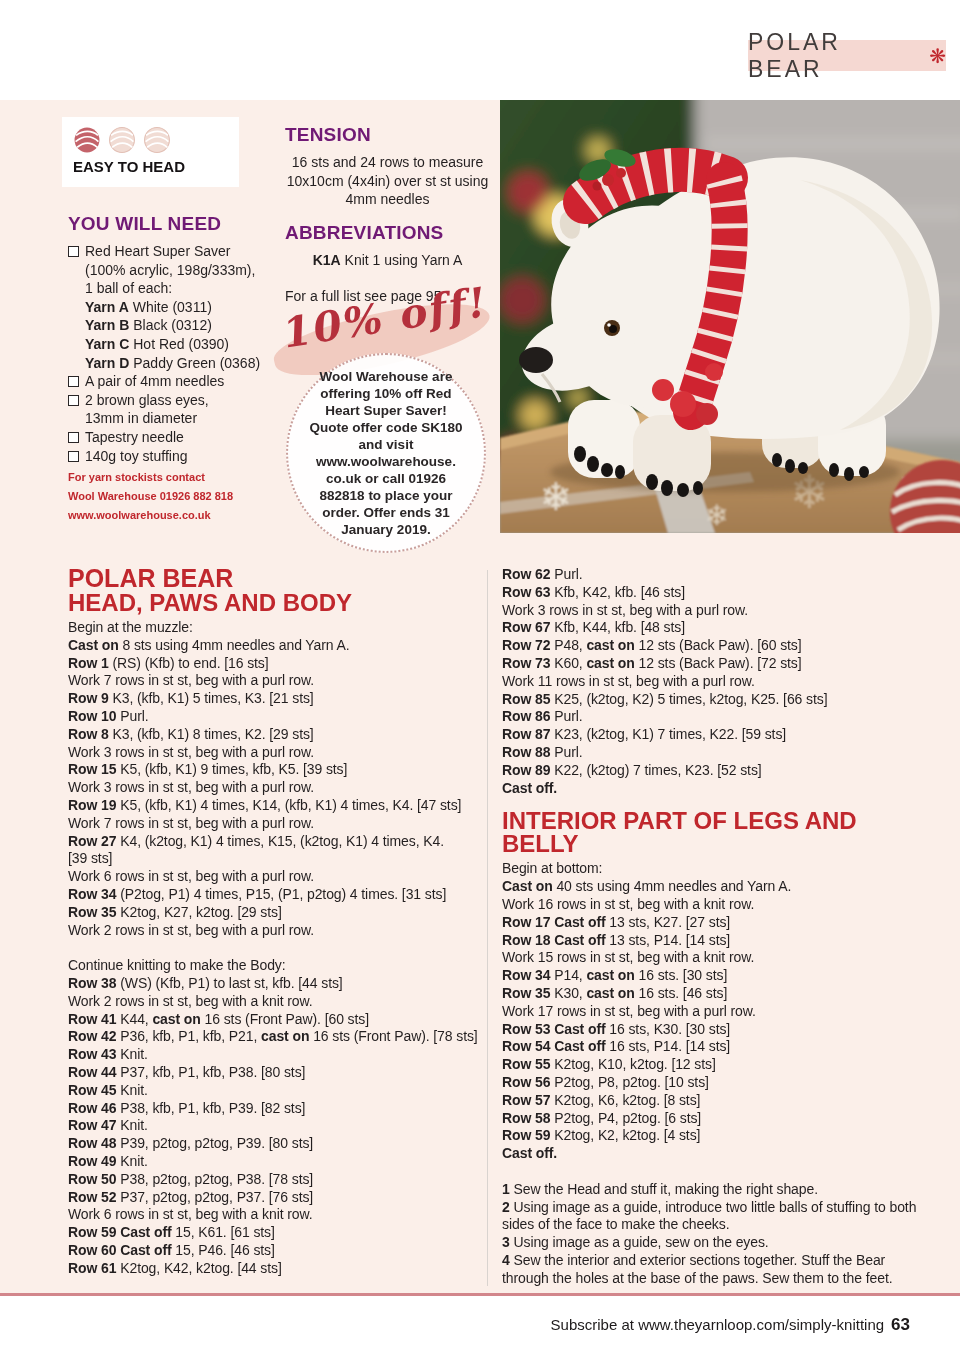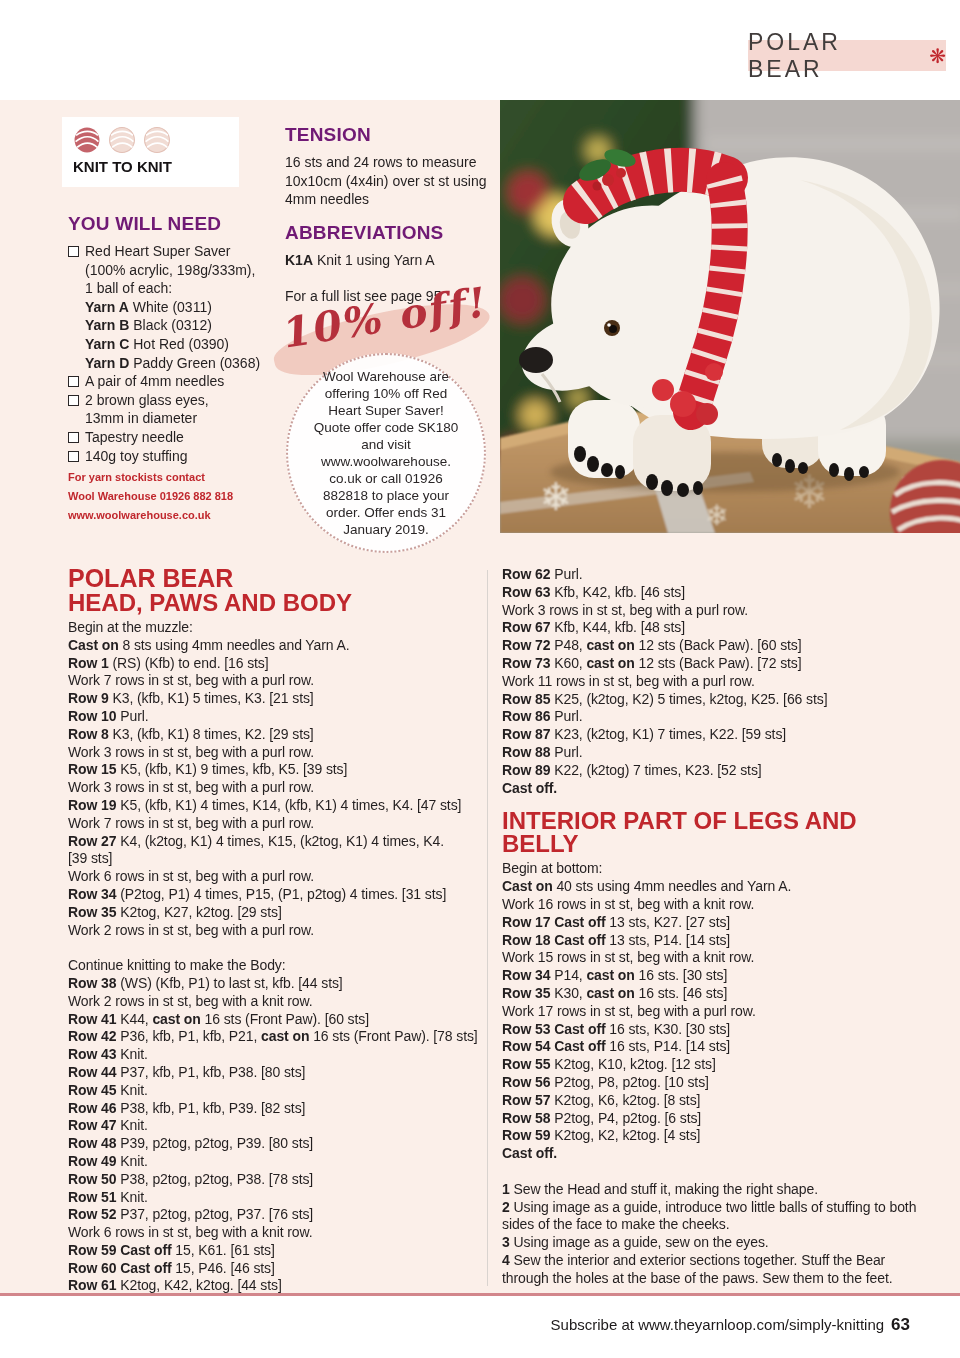--- a/index.html
+++ b/index.html
@@ -18,33 +18,33 @@
   .badge-label{font-weight:bold;font-size:15px;color:#151214;}
   
   .ywn{position:absolute;left:68px;top:213px;width:220px;}
   .col-h{color:#701a75;font-weight:bold;font-size:19px;margin:0 0 7px;letter-spacing:.2px;}
   .ywn-item{font-size:14px;line-height:18.6px;position:relative;padding-left:17px;}
   .ywn-item .cbox{position:absolute;left:0;top:4px;width:9px;height:9px;border:1.6px solid #2a2627;background:#fff;}
   .contact{margin-top:3px;font-weight:bold;color:#c0272d;font-size:11px;line-height:19px;}
   .b{font-weight:bold;}
   
   .midcol{position:absolute;left:285px;top:124px;width:205px;}
-  .mid-line{font-size:14px;line-height:18.6px;}
+  .mid-line{font-size:14px;line-height:18.6px;text-align:center;}
   .abbr-h{margin-top:13px;}
   .note{margin-top:19px;font-size:14px;}
   
   .offer{position:absolute;left:278px;top:293px;width:212px;height:228px;}
   .brush{position:absolute;left:-6px;top:20px;width:220px;height:52px;background:#efc4b8;
          border-radius:45% 55% 50% 50%;transform:rotate(-13deg);opacity:.85;}
   .script{position:absolute;left:4px;top:0px;width:215px;font-family:"DejaVu Serif",serif;
           font-style:italic;font-weight:bold;font-size:41px;color:#b5303c;transform:rotate(-9deg);letter-spacing:2px;}
   .offer-circle{position:absolute;left:8px;top:60px;width:154px;height:154px;padding:21px;
           border:2px dotted #c99f9b;border-radius:50%;background:rgba(255,255,255,.93);
           display:flex;align-items:center;justify-content:center;text-align:center;
-          font-weight:normal;font-size:13.5px;line-height:17px;color:#2a2627;}
+          font-weight:bold;font-size:13.5px;line-height:17px;color:#2a2627;}
   
   .photo{position:absolute;left:500px;top:100px;width:460px;height:433px;overflow:hidden;background:#9a9a92;}
   
   .pattern-col0{position:absolute;left:68px;top:566px;width:414px;}
   .pattern-col1{position:absolute;left:502px;top:566px;width:430px;}
   .pat-h1{color:#c0272d;font-weight:bold;font-size:25px;line-height:25px;}
   .pat-h2{color:#c0272d;font-weight:bold;font-size:24px;line-height:23px;margin:12px 0 5px;}
   .pat-h1 + .pat-h2{margin-top:0;}
   .pline{font-size:14px;line-height:17.8px;letter-spacing:-0.1px;}
   .pgap{height:17.8px;}
@@ -71,21 +71,21 @@
     </svg>
     <svg width="28" height="28" viewBox="0 0 27 27">
       <circle cx="13.5" cy="13.5" r="12" fill="#f1dcd4" stroke="#e2bfb4" stroke-width="1"></circle>
       <path d="M3 9 C10 4,18 4,24 9 M2.5 15 C10 9,18 9,24.5 15 M4 20.5 C11 15,17 15,23.5 20.5" stroke="#ffffff" stroke-width="1.6" fill="none"></path>
     </svg>
     <svg width="28" height="28" viewBox="0 0 27 27">
       <circle cx="13.5" cy="13.5" r="12" fill="#f1dcd4" stroke="#e2bfb4" stroke-width="1"></circle>
       <path d="M3 9 C10 4,18 4,24 9 M2.5 15 C10 9,18 9,24.5 15 M4 20.5 C11 15,17 15,23.5 20.5" stroke="#ffffff" stroke-width="1.6" fill="none"></path>
     </svg>
   </div>
-  <div class="badge-label">KNIT TO KNIT</div>
+  <div class="badge-label">EASY TO HEAD</div>
 </div>
 
 <div class="ywn">
   <div class="col-h">YOU WILL NEED</div>
   <div>
       <div class="ywn-item"><span class="cbox"></span><span>Red Heart Super Saver</span></div>
       <div class="ywn-item ind"><span>(100% acrylic, 198g/333m),</span></div>
       <div class="ywn-item ind"><span>1 ball of each:</span></div>
       <div class="ywn-item ind"><span class="b">Yarn A</span><span> White (0311)</span></div>
       <div class="ywn-item ind"><span class="b">Yarn B</span><span> Black (0312)</span></div>
@@ -272,21 +272,20 @@
     <div class="pline"><span class="b">Row 41</span><span> K44, </span><span class="b">cast on</span><span> 16 sts (Front Paw). [60 sts]</span></div>
     <div class="pline"><span class="b">Row 42</span><span> P36, kfb, P1, kfb, P21, </span><span class="b">cast on</span><span> 16 sts (Front Paw). [78 sts]</span></div>
     <div class="pline"><span class="b">Row 43</span><span> Knit.</span></div>
     <div class="pline"><span class="b">Row 44</span><span> P37, kfb, P1, kfb, P38. [80 sts]</span></div>
     <div class="pline"><span class="b">Row 45</span><span> Knit.</span></div>
     <div class="pline"><span class="b">Row 46</span><span> P38, kfb, P1, kfb, P39. [82 sts]</span></div>
     <div class="pline"><span class="b">Row 47</span><span> Knit.</span></div>
     <div class="pline"><span class="b">Row 48</span><span> P39, p2tog, p2tog, P39. [80 sts]</span></div>
     <div class="pline"><span class="b">Row 49</span><span> Knit.</span></div>
     <div class="pline"><span class="b">Row 50</span><span> P38, p2tog, p2tog, P38. [78 sts]</span></div>
-    <div class="pline"><span class="b">Row 51</span><span> Knit.</span></div>
     <div class="pline"><span class="b">Row 52</span><span> P37, p2tog, p2tog, P37. [76 sts]</span></div>
     <div class="pline"><span>Work 6 rows in st st, beg with a knit row.</span></div>
     <div class="pline"><span class="b">Row 59 Cast off</span><span> 15, K61. [61 sts]</span></div>
     <div class="pline"><span class="b">Row 60 Cast off</span><span> 15, P46. [46 sts]</span></div>
     <div class="pline"><span class="b">Row 61</span><span> K2tog, K42, k2tog. [44 sts]</span></div>
   </div>
 <div class="pattern-col1">
     <div class="pline"><span class="b">Row 62</span><span> Purl.</span></div>
     <div class="pline"><span class="b">Row 63</span><span> Kfb, K42, kfb. [46 sts]</span></div>
     <div class="pline"><span>Work 3 rows in st st, beg with a purl row.</span></div>

